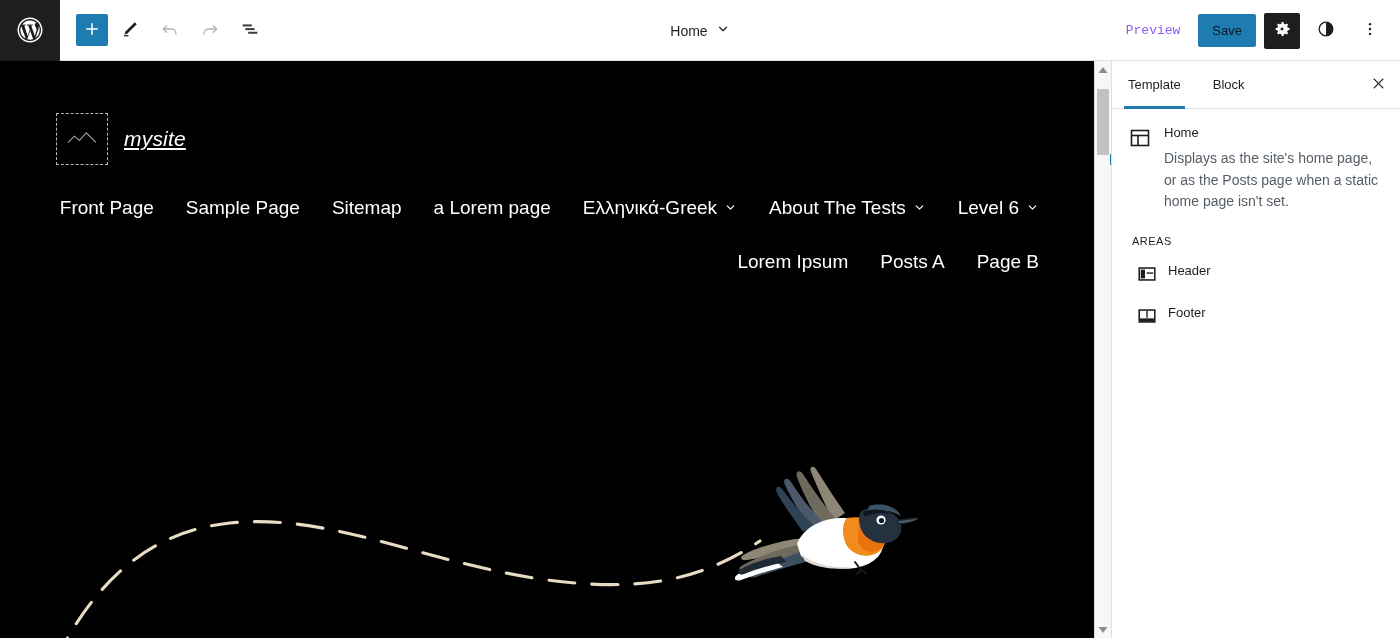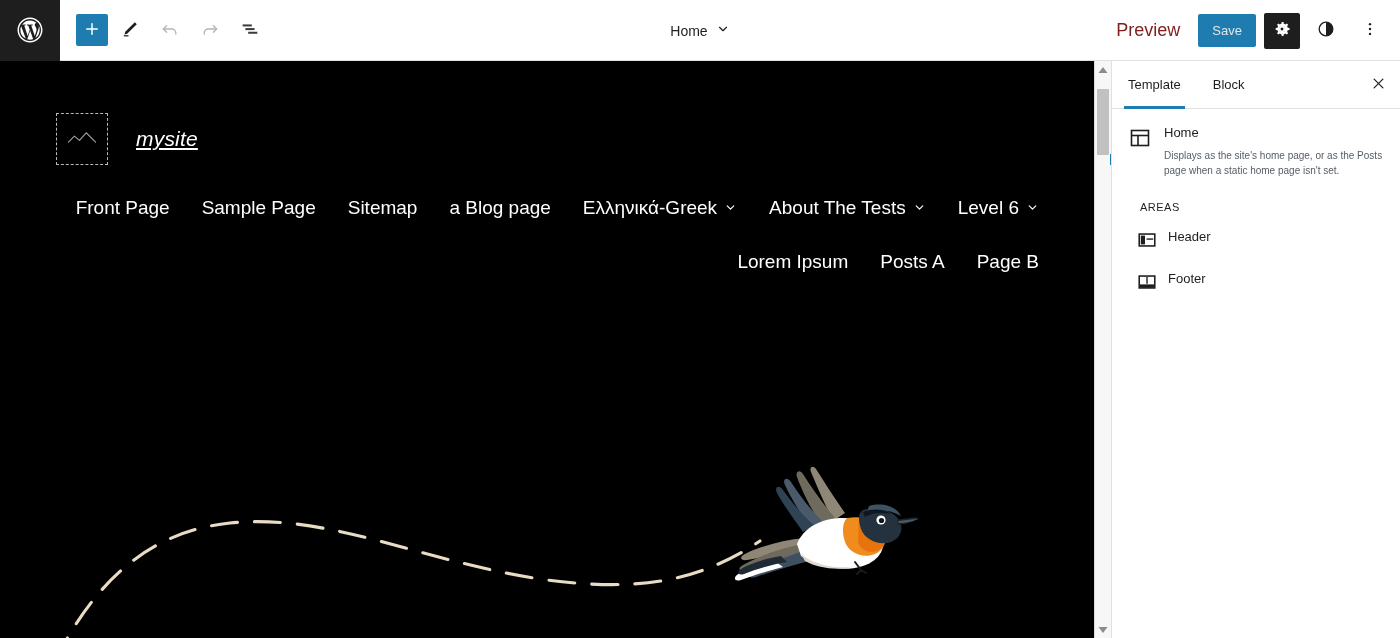--- a/index.html
+++ b/index.html
@@ -55,25 +55,25 @@
     pointer-events: auto; padding: 6px 8px; border-radius: 2px;
     font-family: "Liberation Sans", sans-serif;
   }
 
   .tb-right {
     position: absolute; right: 12px; top: 0; height: 61px;
     display: flex; align-items: center; gap: 8px;
   }
   .preview-btn {
     background: transparent; border: none;
-    color: #7f1d1d; font-size: 18px; cursor: pointer;
-    padding: 8px 10px; font-family: Liberation Sans, sans-serif;
+    color: #8b5cf6; font-size: 13px; cursor: pointer;
+    padding: 8px 10px; font-family: Liberation Mono, monospace;
   }
   .save-btn {
-    background: #1e7cb0; color: #e5e5e5;
+    background: #1e7cb0; color: #0f172a;
     border: none; border-radius: 2px;
     font-size: 13px; padding: 9px 14px; cursor: pointer;
     font-family: "Liberation Sans", sans-serif;
   }
   .icon-btn {
     width: 36px; height: 36px; border: none; background: transparent;
     border-radius: 2px; cursor: pointer;
     display: flex; align-items: center; justify-content: center; padding: 0;
   }
   .icon-btn.active { background: #1e1e1e; }
@@ -83,21 +83,21 @@
   .canvas {
     position: absolute; top: 61px; left: 0;
     width: 1097px; height: 577px;
     background: #000;
     overflow: hidden;
   }
   .site-header { position: absolute; top: 0; left: 0; right: 0; }
 
   .brand-row {
     display: flex; align-items: center;
-    padding: 52px 0 0 56px; gap: 28px;
+    padding: 52px 0 0 56px; gap: 16px;
   }
   .logo-placeholder {
     width: 52px; height: 52px;
     border: 1px dashed #b9b9b9;
     display: flex; align-items: center; justify-content: center;
   }
   .site-title {
     font-size: 21px; font-style: italic;
     color: #fff; text-decoration: underline;
     font-family: "Liberation Sans", sans-serif;
@@ -178,25 +178,25 @@
   }
 
   .sb-body { padding: 16px; }
   .tpl-head { display: flex; align-items: flex-start; gap: 12px; }
   .tpl-icon { flex: 0 0 24px; margin-top: 1px; }
   .tpl-name {
     font-size: 13px; color: #1e1e1e; font-weight: 400;
     margin: 0 0 6px 0; line-height: 1.3;
   }
   .tpl-desc {
-    font-size: 10px; color: #555d66; line-height: 1.55; margin: 0;
+    font-size: 14px; color: #555d66; line-height: 1.55; margin: 0;
   }
   .areas-label {
     font-size: 11px; color: #1e1e1e;
-    letter-spacing: 0.5px; margin: 22px 0 8px 12px;
+    letter-spacing: 0.5px; margin: 22px 0 8px 4px;
   }
   .area-item {
     display: flex; gap: 10px;
     padding: 8px 0 8px 8px; cursor: pointer;
   }
   .area-label { font-size: 13px; color: #1e1e1e; }
 </style>
 </head>
 <body>
 
@@ -327,21 +327,21 @@
         <span class="nav-item">
           <span>Front Page</span>
         </span>
         <span class="nav-item">
           <span>Sample Page</span>
         </span>
         <span class="nav-item">
           <span>Sitemap</span>
         </span>
         <span class="nav-item">
-          <span>a Blog page</span>
+          <span>a Lorem page</span>
         </span>
         <span class="nav-item">
           <span>Ελληνικά-Greek</span>
           <span class="chev">
             <svg width="13" height="13" viewBox="0 0 24 24" fill="none" stroke="#fff" stroke-width="2.2" stroke-linecap="round" stroke-linejoin="round">
                 <polyline points="6 9 12 15 18 9"></polyline>
               </svg>
           </span>
         </span>
         <span class="nav-item">

